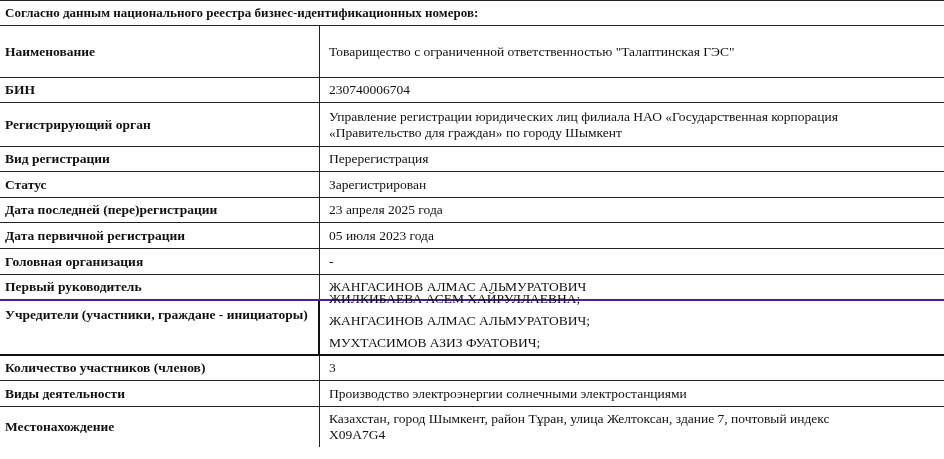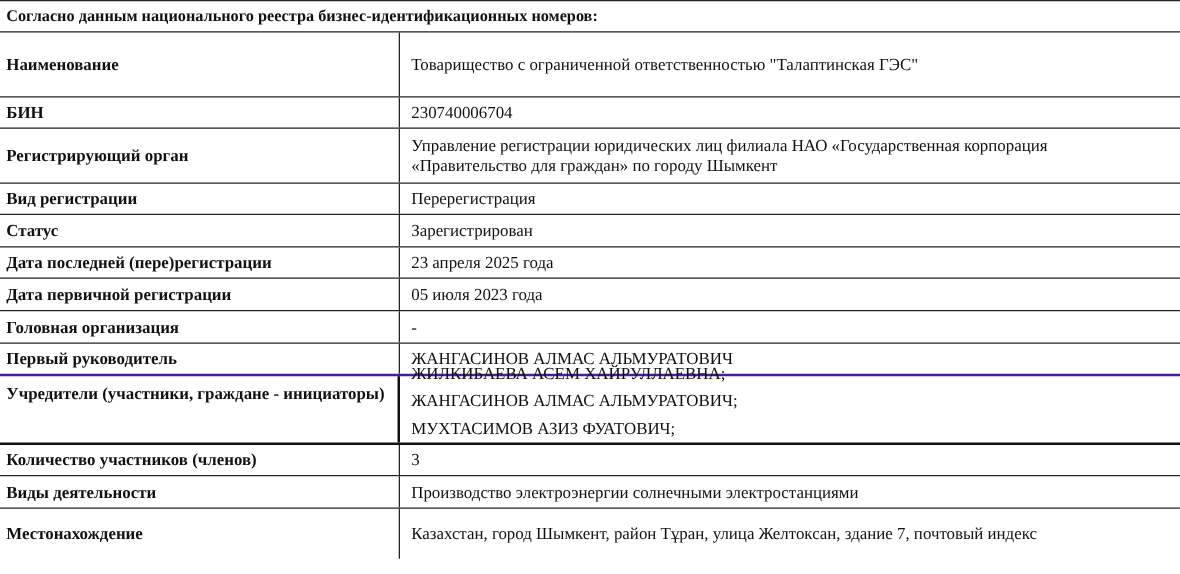--- a/index.html
+++ b/index.html
@@ -163,17 +163,18 @@
   <div class="row h26">
     <div class="label">Виды деятельности</div>
     <div class="value">Производство электроэнергии солнечными электростанциями</div>
   </div>
 
   <div class="row h40" style="border-bottom:none;">
     <div class="label">Местонахождение</div>
     <div class="value multi">
       <div>
         <span class="text-block">Казахстан, город Шымкент, район Тұран, улица Желтоксан, здание 7, почтовый индекс</span>
+        <span class="text-block">X09A7G4</span>
       </div>
     </div>
   </div>
 
 </div>
 
 </body></html>

